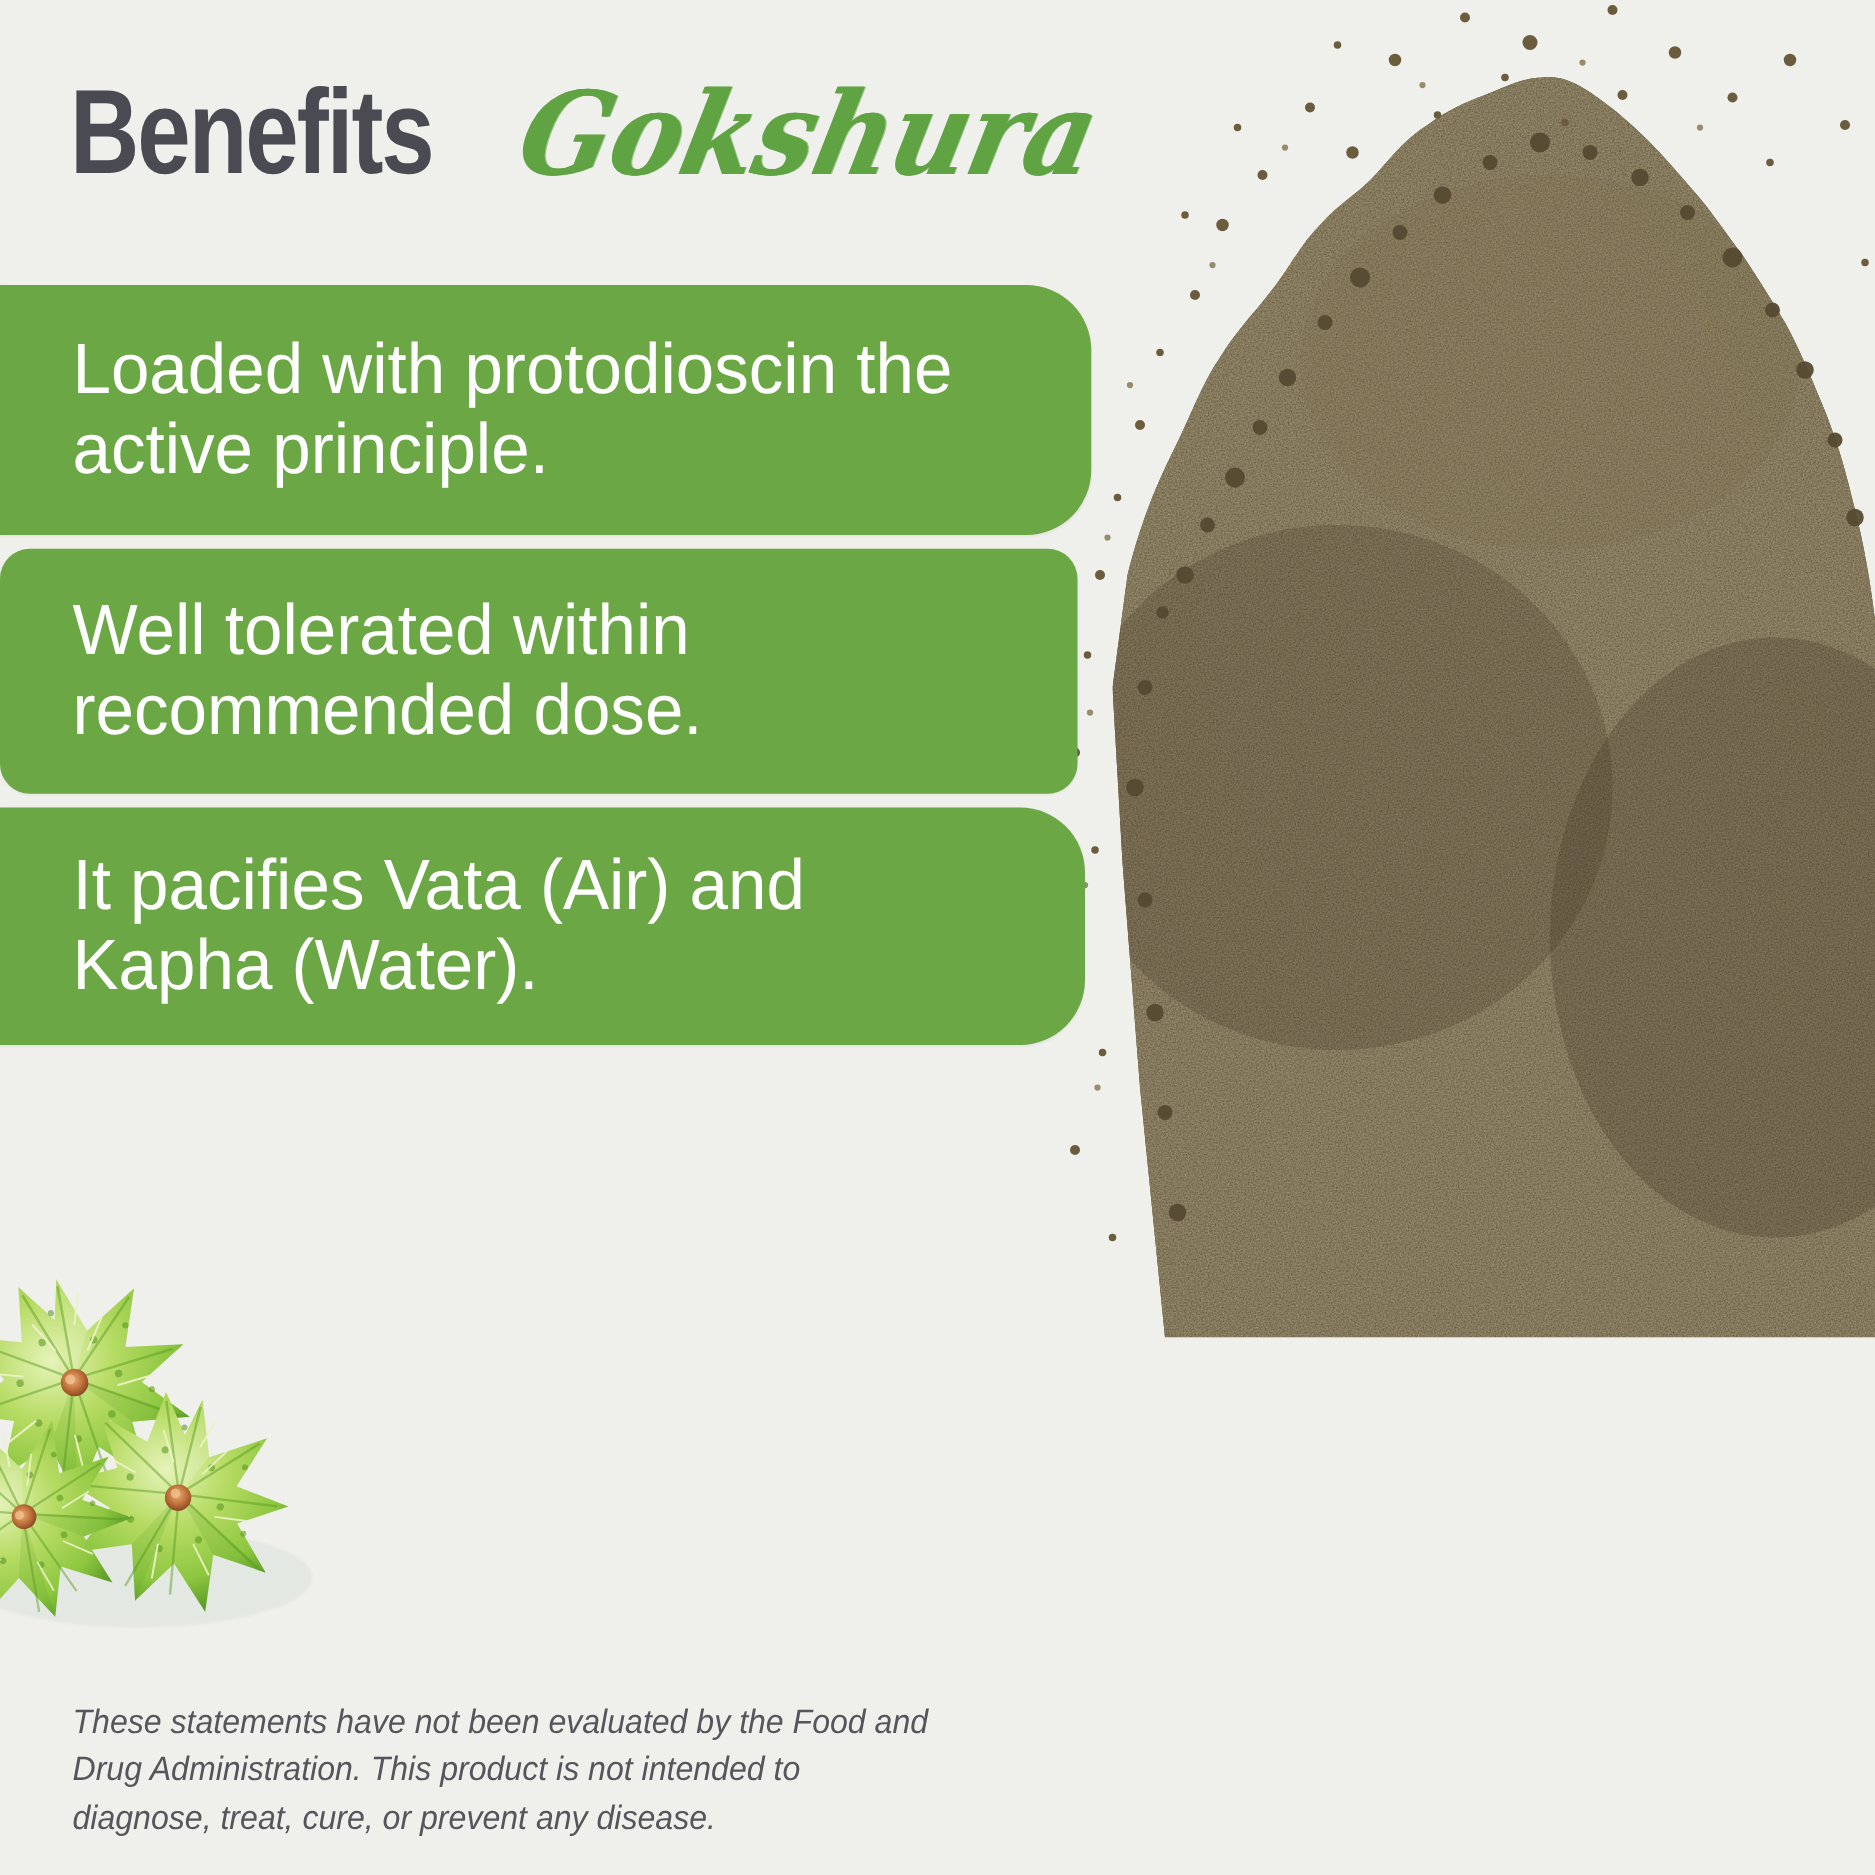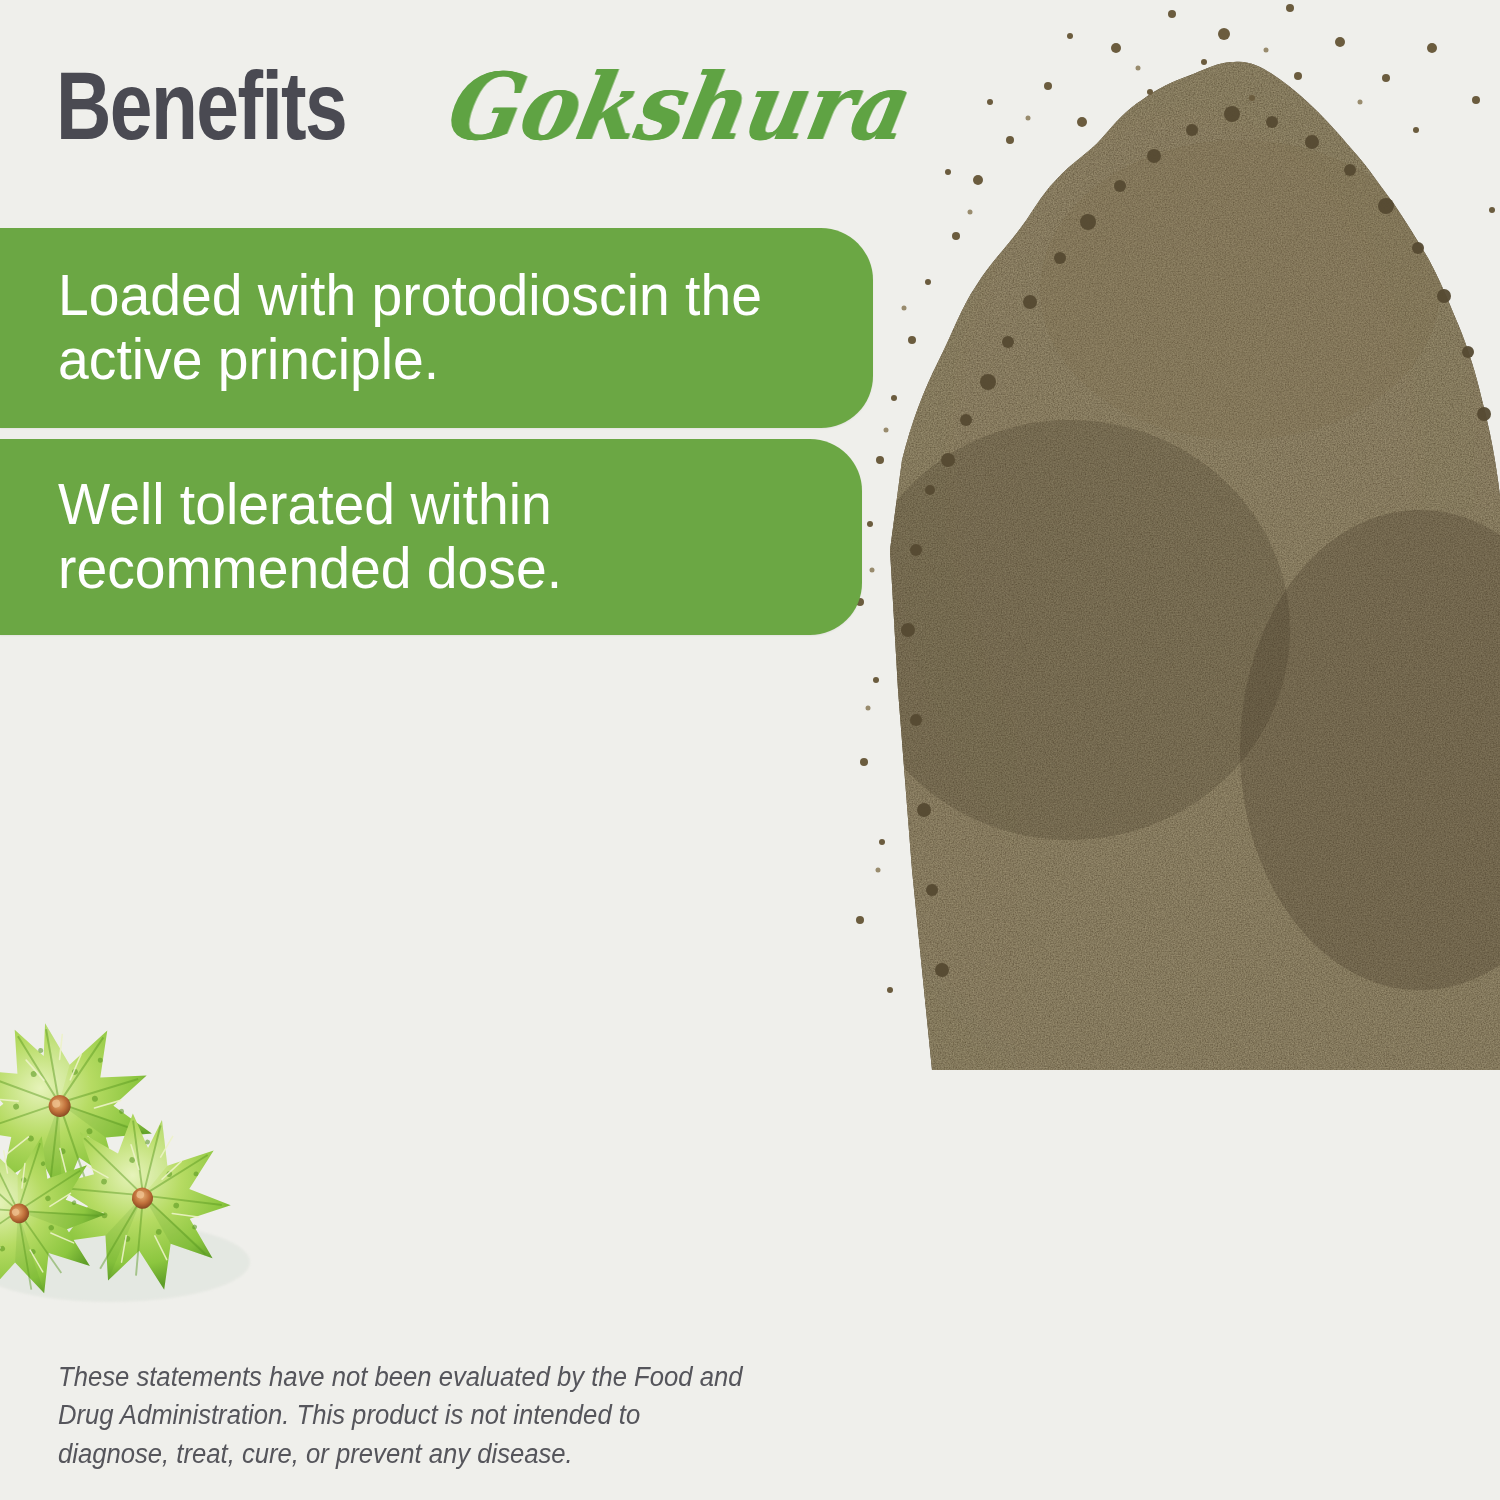--- a/index.html
+++ b/index.html
@@ -14,21 +14,21 @@
   
   .photo-layer{position:absolute;inset:0;}
   .powder-wrap{position:absolute;left:820px;top:-10px;width:700px;height:1080px;}
   .powder-wrap svg{width:100%;height:100%;display:block;}
   .fruit-br{position:absolute;left:780px;top:720px;width:740px;height:700px;}
   .fruit-br svg{width:100%;height:100%;display:block;}
   .fruit-bl{position:absolute;left:-40px;top:1000px;width:330px;height:330px;}
   .fruit-bl svg{width:100%;height:100%;display:block;}
 
   
-  .header{position:absolute;left:56px;top:62px;display:flex;align-items:flex-end;z-index:6;gap:33px;}
+  .header{position:absolute;left:56px;top:62px;display:flex;align-items:flex-end;z-index:6;}
   .title-main{
     font-family:"Liberation Sans Narrow","Liberation Sans",sans-serif;
     font-weight:bold;font-size:96px;line-height:.92;
     color:#4A4A52;letter-spacing:-2px;
     transform:scaleX(.80);transform-origin:left bottom;
     white-space:nowrap;
   }
   .title-script{
     font-family:"DejaVu Serif",serif;
     font-style:italic;font-weight:bold;
@@ -53,21 +53,21 @@
     margin-bottom:11px;
     box-shadow:0 1px 2px rgba(0,0,0,.05);
   }
   .bar-text{
     font-family:"Liberation Sans Narrow","Liberation Sans",sans-serif;
     font-size:57px;line-height:1.12;font-weight:normal;
     transform:scaleX(.97);transform-origin:left center;
   }
   .bar-1{width:873px;height:200px;}
   .bar-2{width:873px;height:200px;}
-  .bar-3{width:862px;height:196px;}
+  .bar-3{width:862px;height:196px;border-radius:24px;}
   .bar-4{width:868px;height:190px;}
 
   
   .disclaimer{
     position:absolute;left:58px;top:1358px;width:730px;z-index:6;
     font-family:"Liberation Sans Narrow","Liberation Sans",sans-serif;
     font-style:italic;font-size:27px;line-height:1.42;color:#55555B;
     transform:scaleX(.95);transform-origin:left top;
   }
 </style>
@@ -398,17 +398,20 @@
     <span class="title-script">Gokshura</span>
   </div>
 
   <div class="bars">
     <div class="bar bar-2">
       <span class="bar-text">Loaded with protodioscin the active principle.</span>
     </div>
     <div class="bar bar-3">
       <span class="bar-text">Well tolerated within recommended dose.</span>
     </div>
+    <div class="bar bar-4">
+      <span class="bar-text">It pacifies Vata (Air) and Kapha (Water).</span>
+    </div>
   </div>
 
   <div class="disclaimer">These statements have not been evaluated by the Food and Drug Administration. This product is not intended to diagnose, treat, cure, or prevent any disease.</div>
 
 </div>
 
 </body></html>

